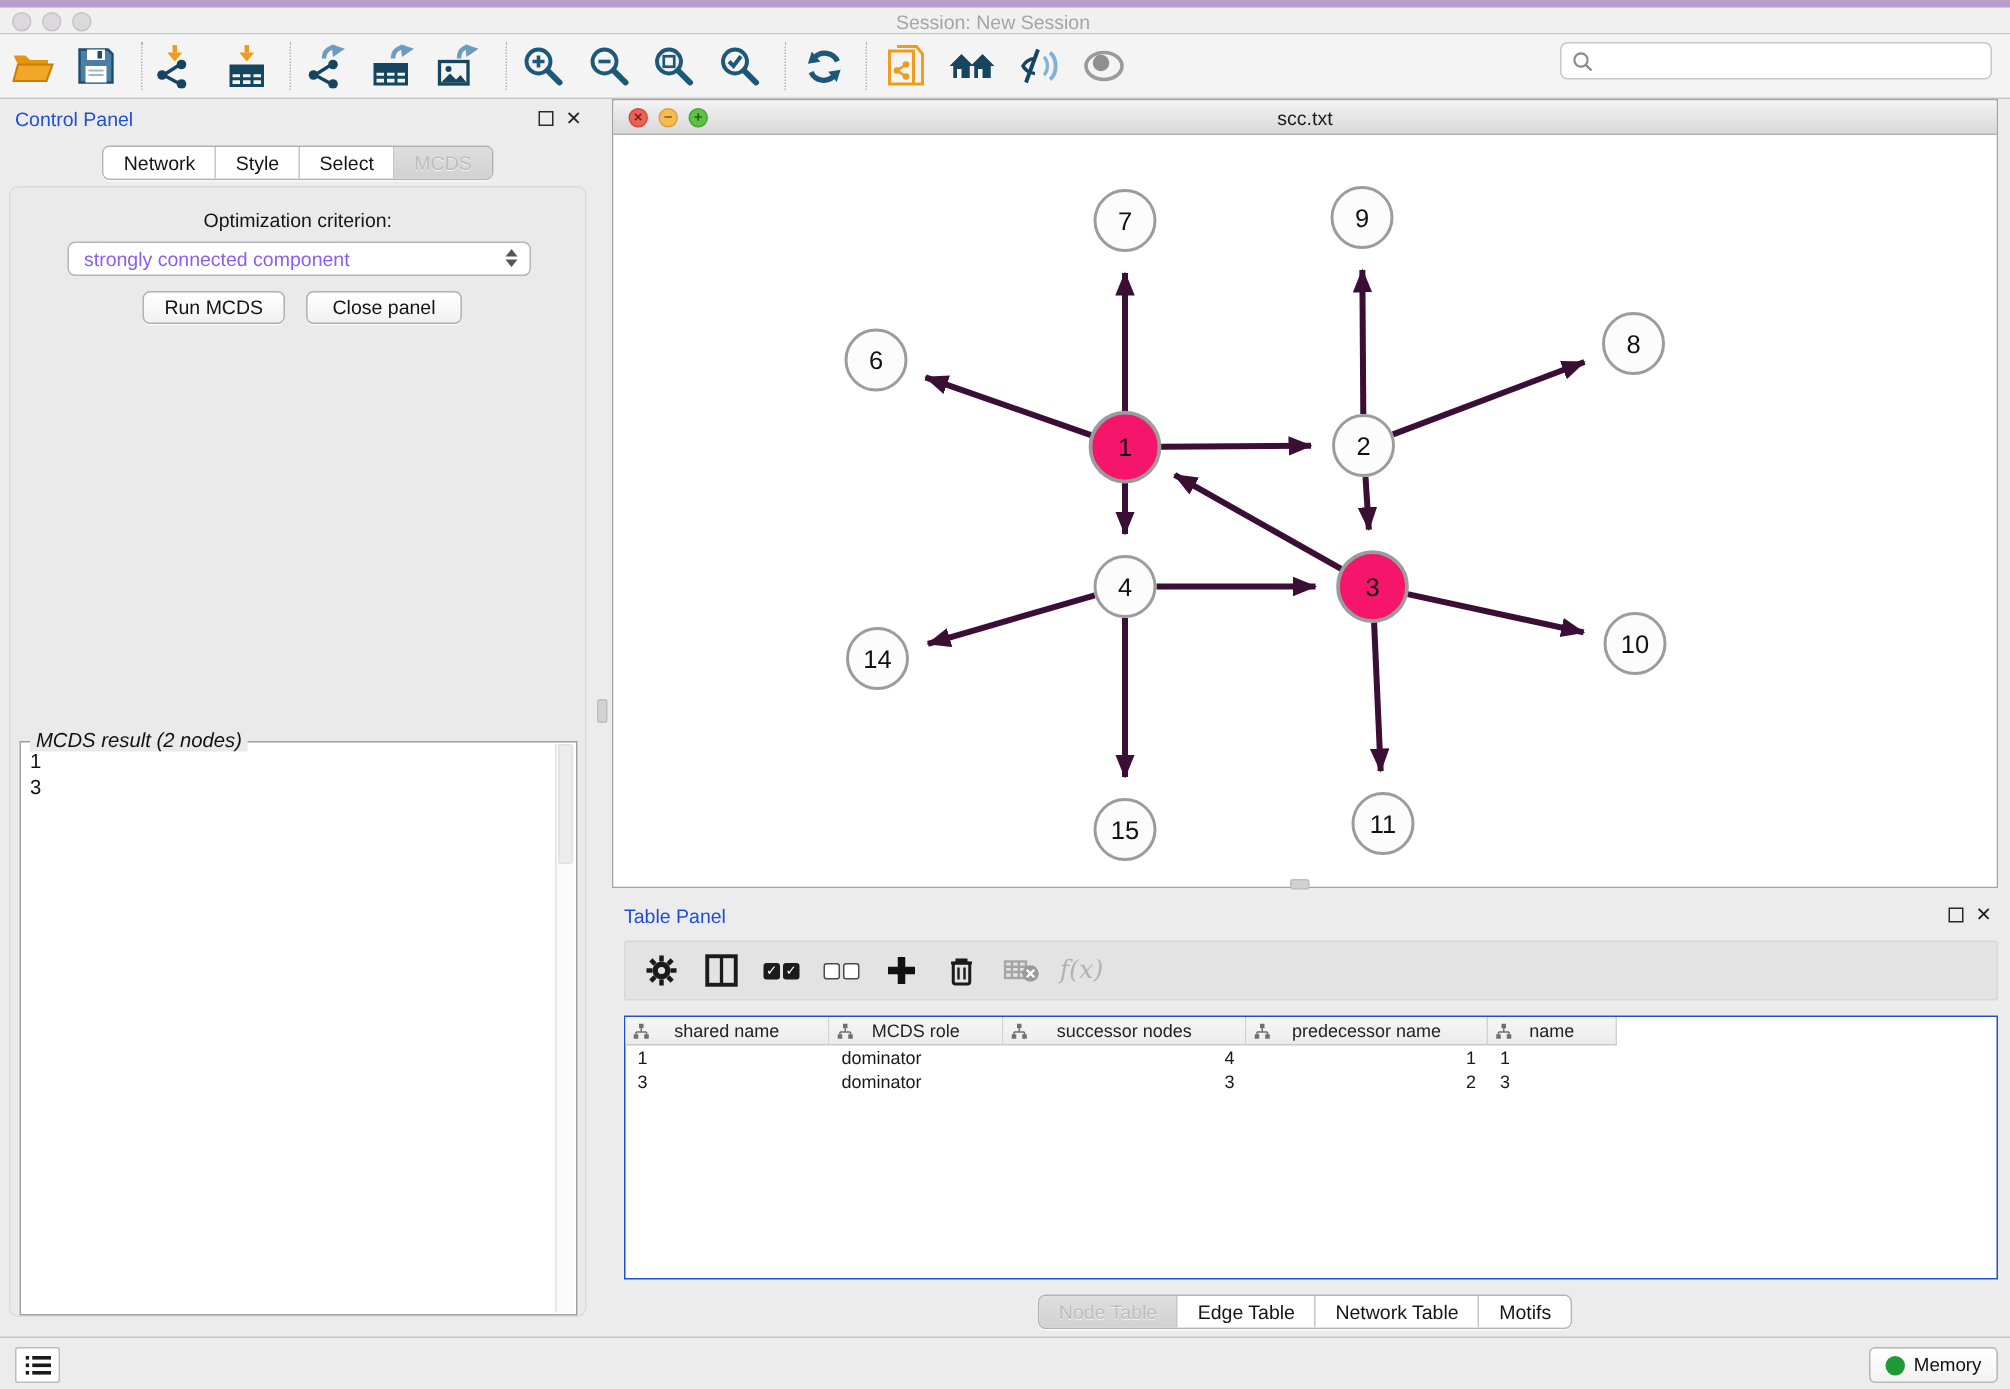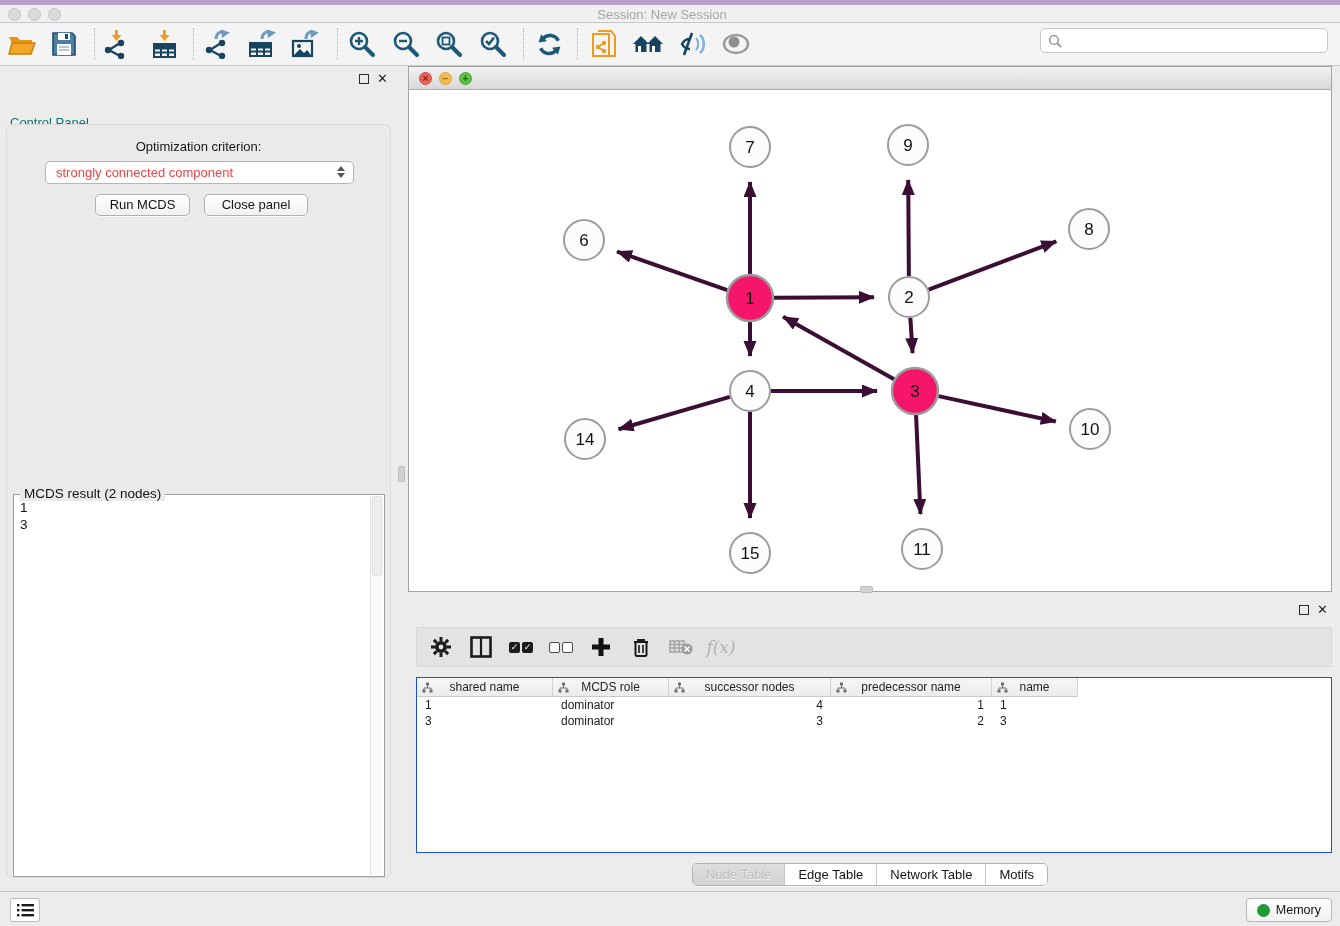--- a/index.html
+++ b/index.html
@@ -24,35 +24,35 @@
   
   .segmented { display:inline-flex; border:1px solid #b3b3b3; border-radius:5px; overflow:hidden; background:#fff; box-shadow:0 1px 0 rgba(255,255,255,.6); }
   .seg { padding:3px 13px; font-size:13px; color:#141414; background:#fff; border-left:1px solid #c6c6c6; white-space:nowrap; }
   .seg:first-child { border-left:none; }
   .seg-selected { background:linear-gradient(#dedede,#d2d2d2); color:#bdbdbd; text-shadow:0 1px 0 #f5f5f5; }
   .mac-btn { background:linear-gradient(#ffffff,#f1f1f1); border:1px solid #b1b1b1; border-radius:5px; font-size:13px; color:#141414; text-align:center; box-shadow:0 1px 0 rgba(255,255,255,.7); }
 
   
   .cp { position:absolute; left:0; top:66px; width:397px; height:825px; }
   .panel-head { position:relative; height:26px; }
-  .panel-title { position:absolute; left:10px; top:6px; font-size:13px; color:#0f766e;margin-top:43px; }
+  .panel-title { position:absolute; left:10px; top:6px; font-size:13px; color:#1d4ed8; }
   .float-ico { position:absolute; top:8px; width:10px; height:10px; border:1.6px solid #2a2a2a; background:transparent; }
   .close-ico { position:absolute; top:5px; font-size:13px; font-weight:bold; color:#1f1f1f; }
   .cp-tabs-row { position:absolute; left:0; top:31px; width:397px; text-align:center; }
   .cp-inner { position:absolute; left:6px; top:58px; width:385px; height:754px; background:#eaeaea; border:1px solid #dadada; border-radius:6px; }
   .opt-label { position:absolute; left:0; width:100%; top:14px; text-align:center; font-size:13px; color:#161616; }
-  .dropdown { position:absolute; left:38px; top:36px; width:309px; height:23px; background:#fff; border:1px solid #b5b5b5; border-radius:5px; font-size:13px; color:#ef4444; display:flex; align-items:center; padding:0 24px 0 10px; }
+  .dropdown { position:absolute; left:38px; top:36px; width:309px; height:23px; background:#fff; border:1px solid #b5b5b5; border-radius:5px; font-size:13px; color:#8b5cf6; display:flex; align-items:center; padding:0 24px 0 10px; }
   .dd-stepper { position:absolute; right:8px; top:4px; display:flex; flex-direction:column; gap:2px; }
   .dd-stepper i { width:0; height:0; border-left:4px solid transparent; border-right:4px solid transparent; }
   .dd-up { border-bottom:5px solid #555; }
   .dd-down { border-top:5px solid #555; }
   .btn-run { position:absolute; left:88px; top:69px; width:95px; height:22px; }
   .btn-close { position:absolute; left:197px; top:69px; width:104px; height:22px; }
   .result-fieldset { position:absolute; left:6px; top:369px; width:372px; height:383px; border:1px solid #9f9f9f; background:#fff; }
-  .result-legend { position:absolute; left:6px; top:-9px; background:#eaeaea; padding:0 4px; font-size:13.5px; color:#111; }
+  .result-legend { position:absolute; left:6px; top:-9px; background:#eaeaea; padding:0 4px; font-size:13.5px; color:#111;font-style:italic; }
   .result-text { position:absolute; left:0; top:1px; right:14px; bottom:0; font-family:"Liberation Sans","DejaVu Sans",sans-serif; font-size:13.5px; line-height:17px; color:#111; padding:3px 6px; white-space:pre; overflow:hidden; }
   .result-scroll { position:absolute; right:1px; top:1px; bottom:1px; width:13px; background:#fafafa; border-left:1px solid #e2e2e2; }
   .result-thumb { position:absolute; left:1px; right:1px; top:0; height:80px; background:#ededed; border:1px solid #e0e0e0; border-radius:2px; }
 
   
   .vsplit-handle { position:absolute; left:398px; top:466px; width:7px; height:16px; background:#d2d2d2; border:1px solid #bdbdbd; border-radius:2px; }
   .hsplit-handle { position:absolute; left:860px; top:586px; width:13px; height:7px; background:#d2d2d2; border:1px solid #bdbdbd; border-radius:2px; }
 
   
   .netwin { position:absolute; left:408px; top:66px; width:924px; height:526px; border:1px solid #a3a3a3; background:#fff; }
@@ -258,20 +258,28 @@
         </svg>
       <input type="text" placeholder="" style="">
     </div>
   </div>
 
   <div class="cp">
     <div class="panel-head">
       <span class="panel-title">Control Panel</span>
       <span class="float-ico" style="left:359px"></span>
       <span class="close-ico" style="left:377px">✕</span>
+    </div>
+    <div class="cp-tabs-row">
+      <span class="segmented" id="cp-tabs">
+          <span class="seg">Network</span>
+          <span class="seg">Style</span>
+          <span class="seg">Select</span>
+          <span class="seg seg-selected">MCDS</span>
+        </span>
     </div>
     <div class="cp-inner">
       <div class="opt-label">Optimization criterion:</div>
       <div class="dropdown">
         <span>strongly connected component</span>
         <span class="dd-stepper">
             <i class="dd-up"></i>
             <i class="dd-down"></i>
           </span>
       </div>
@@ -290,20 +298,21 @@
 
   <div class="vsplit-handle"></div>
 
   <div class="netwin">
     <div class="netwin-titlebar">
       <div class="traffic">
         <span class="tl tl-red">×</span>
         <span class="tl tl-yellow">−</span>
         <span class="tl tl-green">+</span>
       </div>
+      <div class="netwin-title">scc.txt</div>
     </div>
     <div class="net-canvas">
       <svg id="graph-svg" width="922" height="501" viewBox="0 0 922 501">
           <defs>
             <marker id="arr" markerUnits="userSpaceOnUse" markerWidth="18" markerHeight="15" refX="15" refY="6.5" orient="auto">
               <path d="M0,0 L16,6.5 L0,13 Z" fill="#3A0E35"></path>
             </marker>
           </defs>
           <line x1="341" y1="184" x2="341" y2="92" stroke="#3A0E35" stroke-width="4" marker-end="url(#arr)"></line>
           <line x1="318.34314698911055" y1="200.08375015282175" x2="208.04124397421378" y2="161.54453102713495" stroke="#3A0E35" stroke-width="4" marker-end="url(#arr)"></line>

